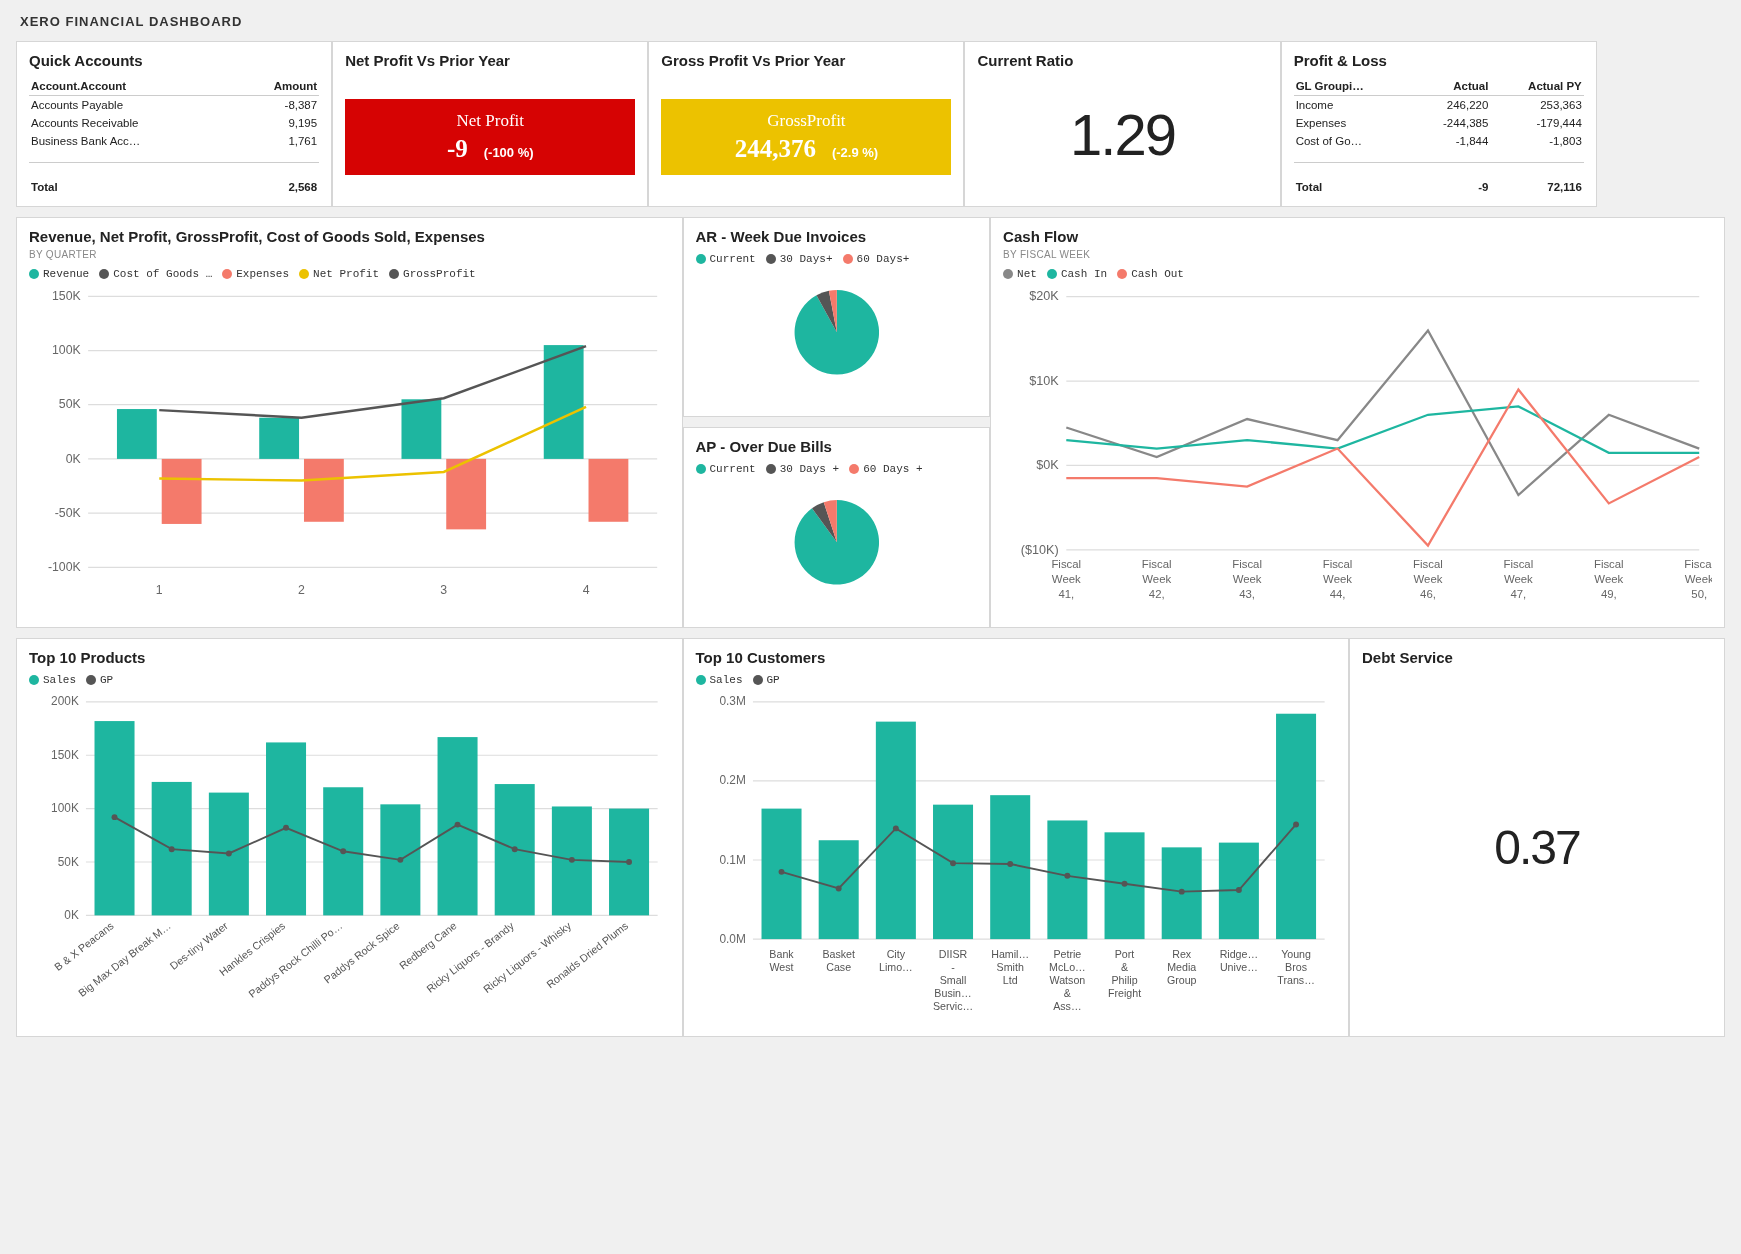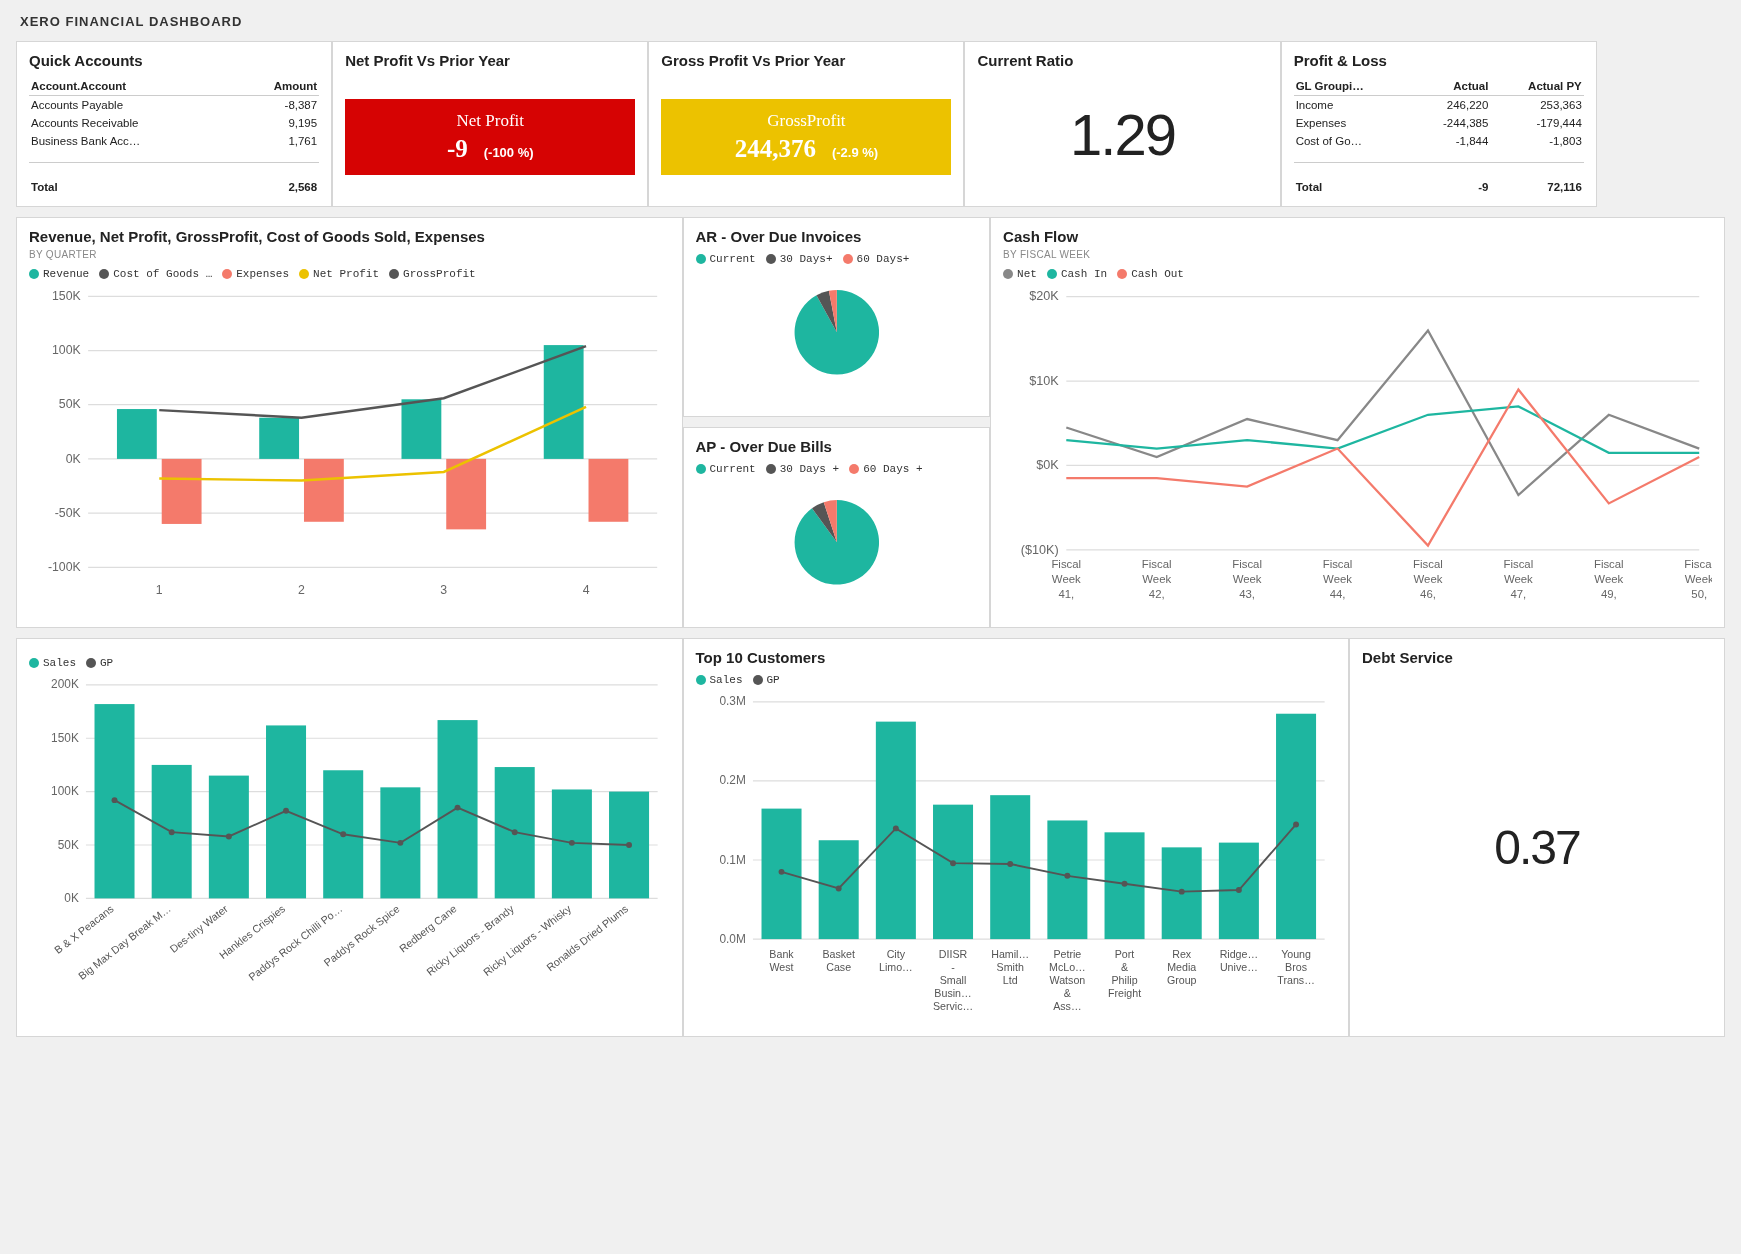--- a/index.html
+++ b/index.html
@@ -210,21 +210,21 @@
           <path d="M 105.75 157.84 L 221.25 159.6 L 336.75 152.56 L 452.25 99.76000000000002" stroke="#ecc200" stroke-width="2" fill="none"></path>
           <text x="105.75" y="252" text-anchor="middle" font-size="10" fill="#666">1</text>
           <text x="221.25" y="252" text-anchor="middle" font-size="10" fill="#666">2</text>
           <text x="336.75" y="252" text-anchor="middle" font-size="10" fill="#666">3</text>
           <text x="452.25" y="252" text-anchor="middle" font-size="10" fill="#666">4</text>
         </svg>
     </div>
 
     <div class="overdue-col">
       <div class="card overdue-card">
-        <div class="card-title">AR - Over Due Invoices</div>
+        <div class="card-title">AR - Week Due Invoices</div>
         <div class="legend">
           <span class="legend-item">
               <span class="swatch" id="sw-ar0" style="background: rgb(30, 182, 160);"></span>
               <span>Current</span>
             </span>
           <span class="legend-item">
               <span class="swatch" id="sw-ar1" style="background: rgb(85, 85, 85);"></span>
               <span>30 Days+</span>
             </span>
           <span class="legend-item">
@@ -314,20 +314,21 @@
           <text x="478.57142857142856" y="248" text-anchor="middle" font-size="9" fill="#666">49,</text>
           <text x="550" y="224" text-anchor="middle" font-size="9" fill="#666">Fiscal</text>
           <text x="550" y="236" text-anchor="middle" font-size="9" fill="#666">Week</text>
           <text x="550" y="248" text-anchor="middle" font-size="9" fill="#666">50,</text>
         </svg>
     </div>
   </div>
 
   <div class="row">
     <div class="card top10-card">
+      <div class="card-title">Top 10 Products</div>
       <div class="legend">
         <span class="legend-item">
             <span class="swatch" id="sw-tp0" style="background: rgb(30, 182, 160);"></span>
             <span>Sales</span>
           </span>
         <span class="legend-item">
             <span class="swatch" id="sw-tp1" style="background: rgb(85, 85, 85);"></span>
             <span>GP</span>
           </span>
       </div>

